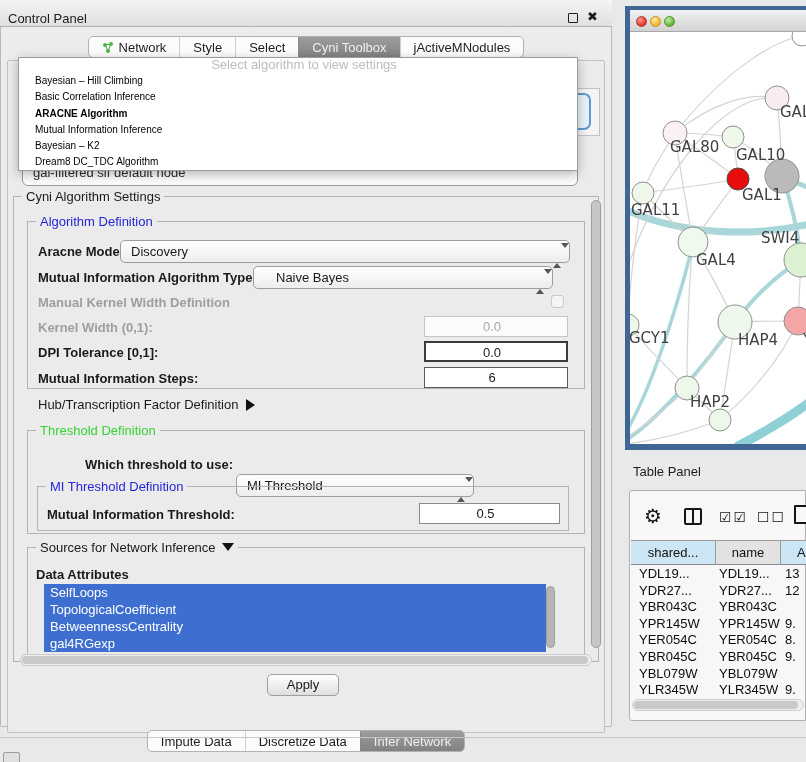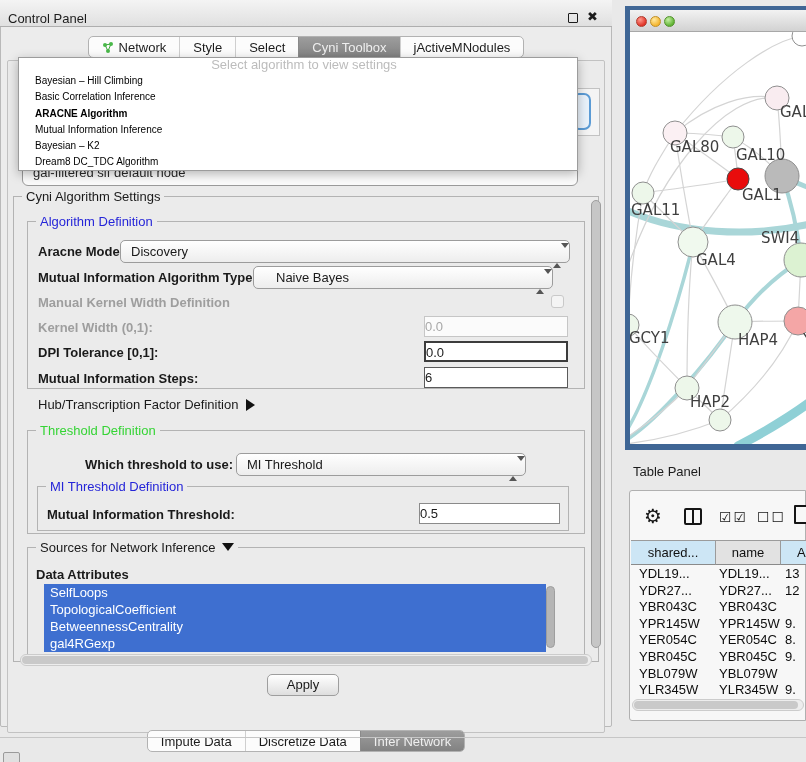--- a/index.html
+++ b/index.html
@@ -43,21 +43,21 @@
   .legend.green { color:#35d435; }
   .lbl { position:absolute; font-size:13px; white-space:nowrap; }
   .bold { font-weight:bold; }
   .gray { color:#9e9e9e; }
 
   .macombo { position:absolute; border:1px solid #9c9c9c; border-radius:5px; background:linear-gradient(#ffffff,#ededed); font-size:13px; line-height:21px; padding-left:10px; height:23px; }
   .combo-arrows { position:absolute; right:7px; top:4px; width:9px; }
   .combo-arrows .up { width:0; height:0; border-left:4px solid transparent; border-right:4px solid transparent; border-bottom:5px solid #555; margin-bottom:3px; }
   .combo-arrows .dn { width:0; height:0; border-left:4px solid transparent; border-right:4px solid transparent; border-top:5px solid #555; }
 
-  .field { position:absolute; height:21px; background:#ffffff; font-size:13px; line-height:19px; text-align:left; padding-right:8px; }
+  .field { position:absolute; height:21px; background:#ffffff; font-size:13px; line-height:19px; text-align:center; padding-right:8px; }
   .field.disabled { border:1px solid #c6c6c6; background:#fbfbfb; color:#a8a8a8; }
   .field.focus { border:2px solid #3c3c3c; }
   .field.plain { border:1px solid #5a5a5a; }
 
   #manual-kernel-check { left:551px; top:295px; width:13px; height:13px; border:1px solid #c9c9c9; border-radius:3px; background:#f4f4f4; }
 
   .tri-right { display:inline-block; width:0; height:0; border-top:6px solid transparent; border-bottom:6px solid transparent; border-left:9px solid #111; margin-left:8px; vertical-align:-2px; }
   .tri-down  { display:inline-block; width:0; height:0; border-left:6px solid transparent; border-right:6px solid transparent; border-top:8px solid #111; margin-left:6px; vertical-align:1px; }
 
   
@@ -183,21 +183,21 @@
   <div class="field plain" style="left:424px; top:367px; width:144px;">6</div>
 
   <div class="lbl" style="left:38px; top:397px;text-align:right;">
     <span>Hub/Transcription Factor Definition</span><span class="tri-right"></span>
   </div>
 
   <div class="group" style="left:27px; top:430px; width:558px; height:104px;">
     <span class="legend green">Threshold Definition</span>
   </div>
   <div class="lbl bold" style="left:85px; top:457px;">Which threshold to use:</div>
-  <div class="macombo" style="left:236px; top:453px; width:290px;">
+  <div class="macombo" style="left:236px; top:474px; width:238px;">
     <span>MI Threshold</span>
     <span class="combo-arrows"><span class="up"></span><span class="dn"></span></span>
   </div>
   <div class="group" style="left:37px; top:486px; width:532px; height:45px;">
     <span class="legend blue">MI Threshold Definition</span>
   </div>
   <div class="lbl bold" style="left:47px; top:507px;">Mutual Information Threshold:</div>
   <div class="field plain" style="left:419px; top:503px; width:141px; border-color:#8a8a8a;">0.5</div>
 
   <div class="group" style="left:27px; top:547px; width:558px; height:114px;">

